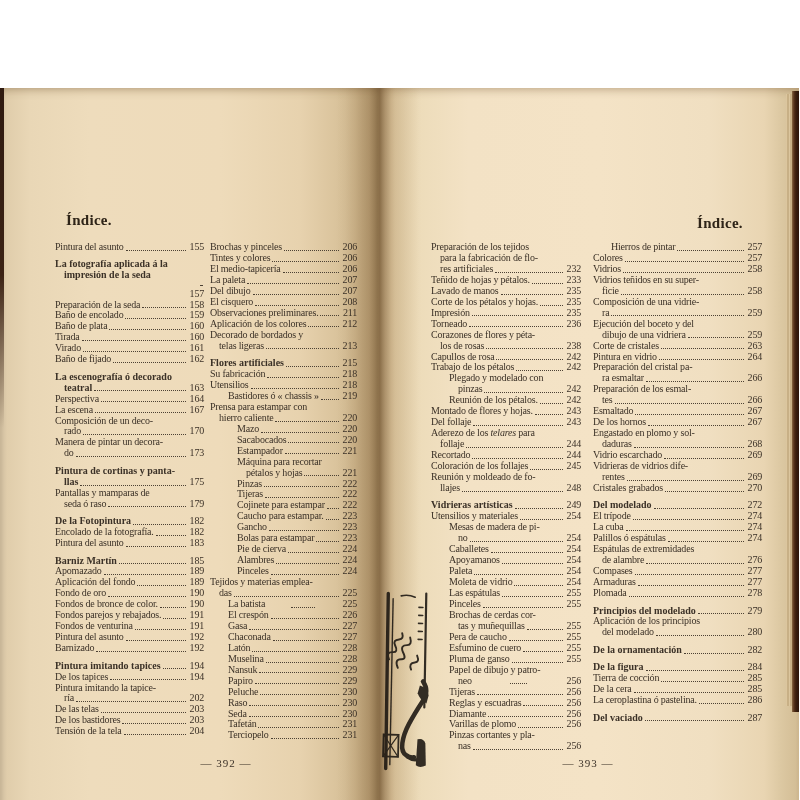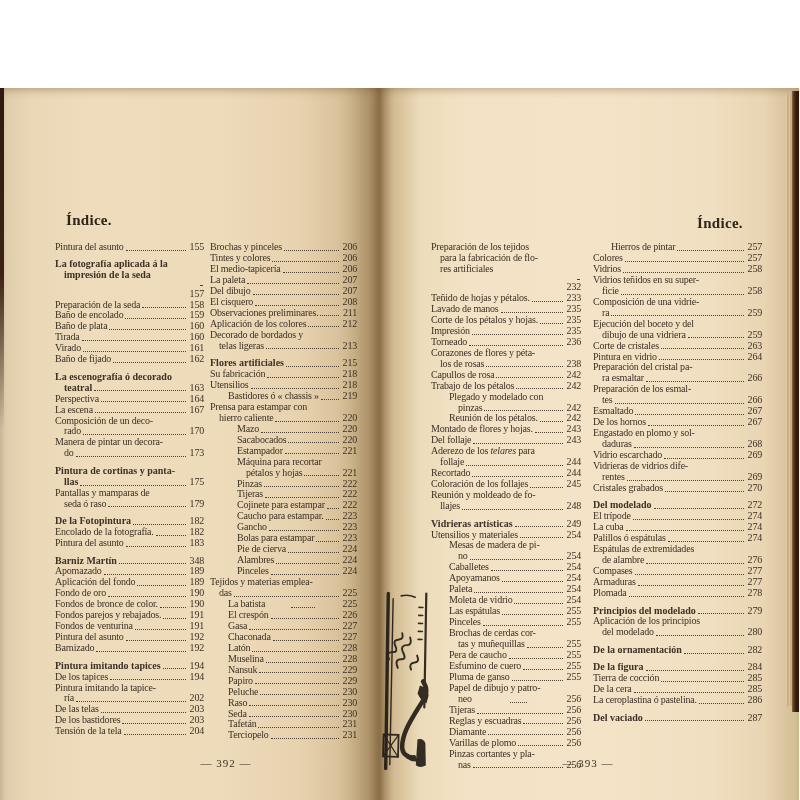--- a/index.html
+++ b/index.html
@@ -188,21 +188,21 @@
           <span class="enum">182</span>
         </div>
         <div class="entry">
           <span class="etext">Pintura del asunto</span>
           <span class="leader"></span>
           <span class="enum">183</span>
         </div>
         <div class="entry bold gap">
           <span class="etext">Barniz Martín</span>
           <span class="leader"></span>
-          <span class="enum">348</span>
+          <span class="enum">185</span>
         </div>
         <div class="entry">
           <span class="etext">Apomazado</span>
           <span class="leader"></span>
           <span class="enum">189</span>
         </div>
         <div class="entry">
           <span class="etext">Aplicación del fondo</span>
           <span class="leader"></span>
           <span class="enum">189</span>
@@ -490,21 +490,21 @@
           <span class="enum">231</span>
         </div>
       </div>
     <div class="col col3">
         <div class="entry">
           <span class="etext">Preparación de los tejidos</span>
         </div>
         <div class="entry" style="padding-left: 9px;">
           <span class="etext">para la fabricación de flo-</span>
         </div>
-        <div class="entry" style="padding-left: 9px; flex-direction: column;">
+        <div class="entry" style="padding-left: 9px;">
           <span class="etext">res artificiales</span>
           <span class="leader"></span>
           <span class="enum">232</span>
         </div>
         <div class="entry">
           <span class="etext">Teñido de hojas y pétalos.</span>
           <span class="leader"></span>
           <span class="enum">233</span>
         </div>
         <div class="entry">

